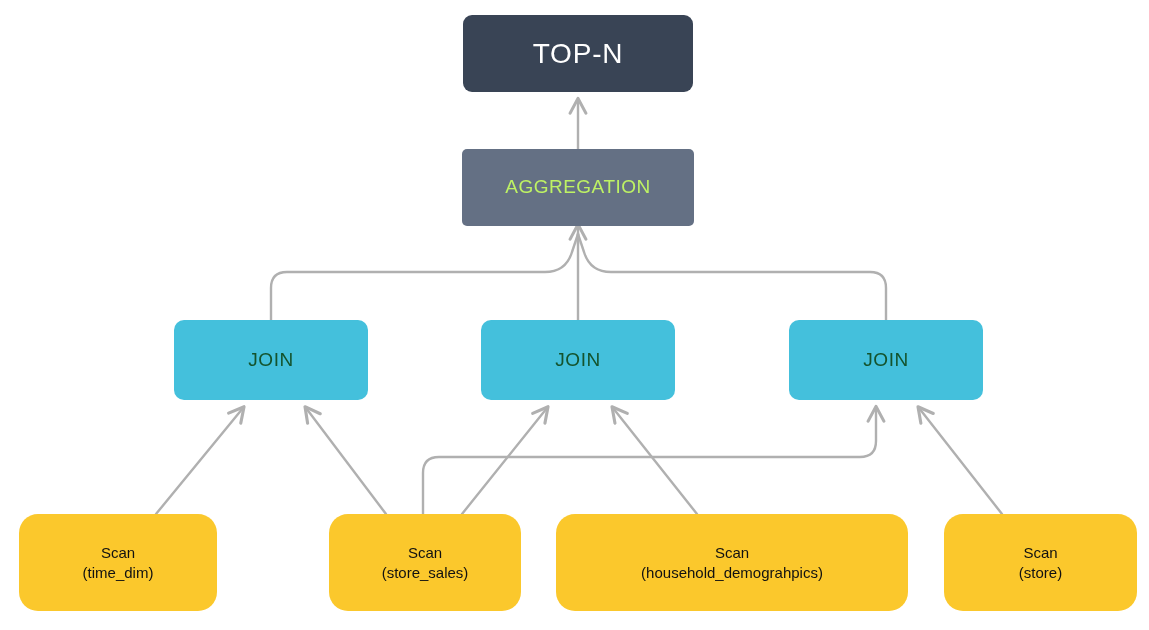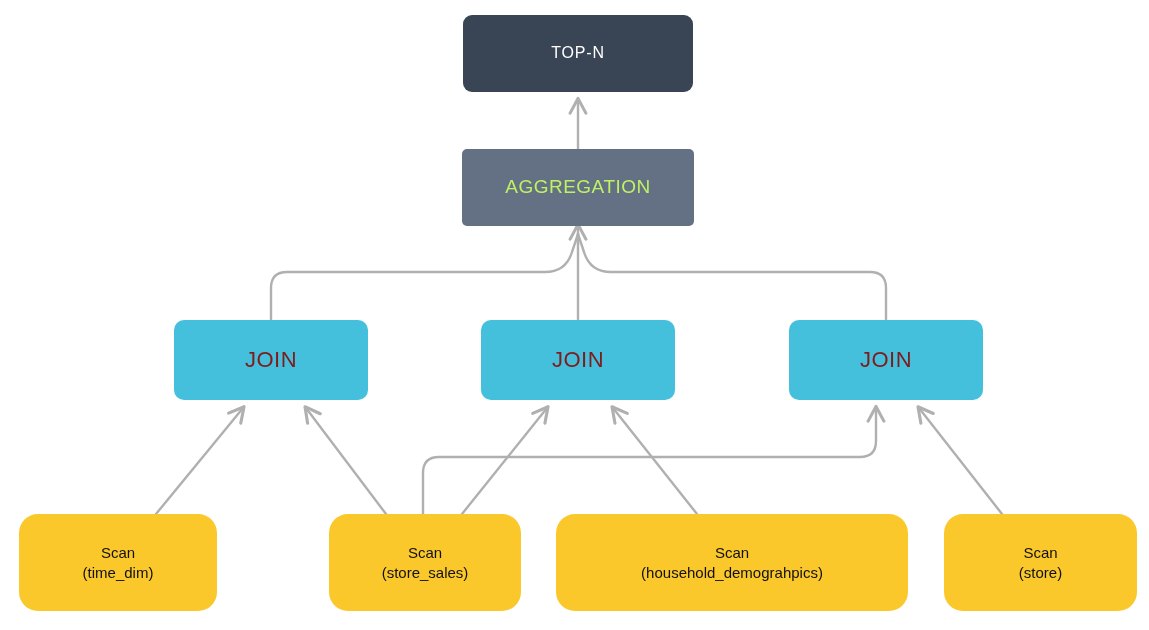--- a/index.html
+++ b/index.html
@@ -38,35 +38,35 @@
     z-index: 2;
   }
   .node-label {
     display: block;
     white-space: pre;
   }
   .n-topn {
     background: #394455;
     color: #ffffff;
     border-radius: 9px;
-    font-size: 16px;
+    font-size: 28px;
     letter-spacing: 0.8px;
   }
   .n-agg {
     background: #647084;
     color: #bef264;
     border-radius: 5px;
     font-size: 19px;
     letter-spacing: 0.5px;
   }
   .n-join {
     background: #44c0dc;
-    color: #7f1d1d;
+    color: #14532d;
     border-radius: 10px;
-    font-size: 22px;
+    font-size: 19px;
     letter-spacing: 0.5px;
   }
   .n-scan {
     background: #fbc82c;
     color: #111111;
     border-radius: 19px;
     font-size: 15px;
   }
 </style>
 </head>

